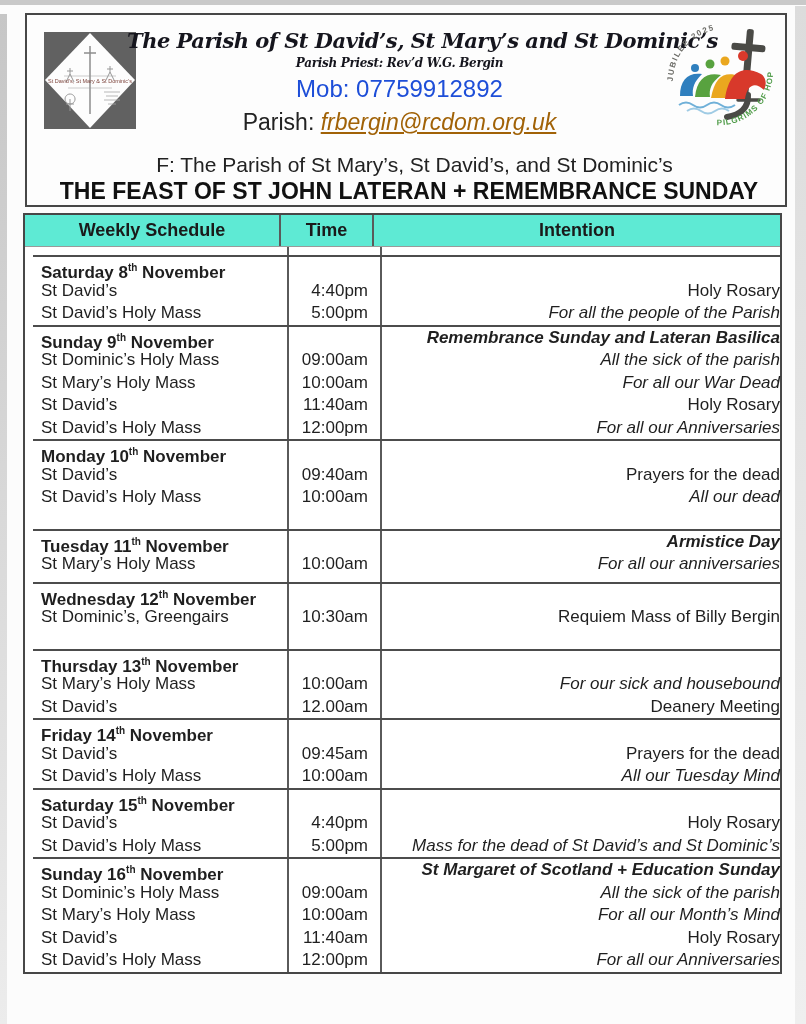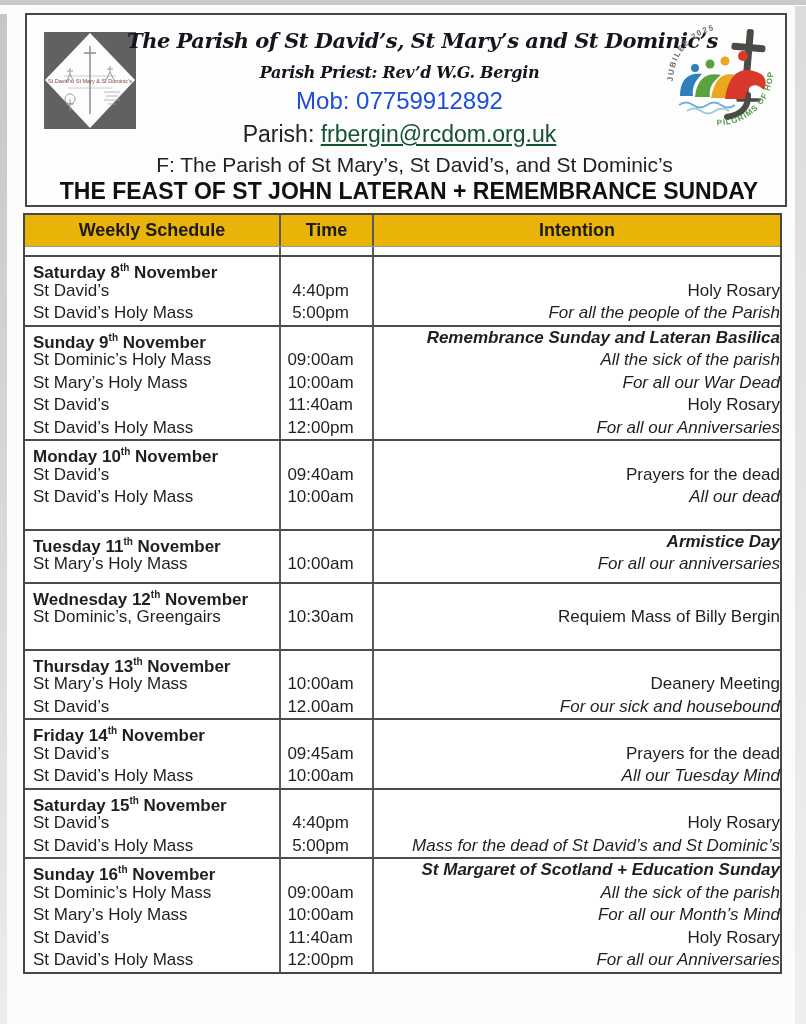--- a/index.html
+++ b/index.html
@@ -8,39 +8,39 @@
   .edge-top{left:0;top:0;width:806px;height:5px;background:#c9c9c9;}
   .edge-left{left:0;top:14px;width:7px;height:1010px;background:linear-gradient(#c6c6c6,#ececec);}
   .edge-right{left:795px;top:6px;width:11px;height:1018px;background:linear-gradient(#dcdcdc,#efefef);}
 
   
   .header-box{position:absolute;left:25px;top:13px;width:758px;height:190px;border:2px solid #474747;background:#fdfdfd;}
   .parish-logo{position:absolute;left:17px;top:17px;width:92px;height:97px;}
   .jubilee-logo{position:absolute;right:8px;top:4px;width:112px;height:110px;}
   .header-center{position:absolute;left:100px;top:13px;width:545px;text-align:center;}
   .script1{font-family:"DejaVu Serif",serif;font-style:italic;font-weight:bold;font-size:21px;letter-spacing:-0.5px;color:#15151d;white-space:nowrap;}
-  .script2{font-family:"DejaVu Serif",serif;font-style:italic;font-weight:bold;font-size:16px;letter-spacing:-0.3px;color:#15151d;margin-top:10px;}
+  .script2{font-family:"DejaVu Serif",serif;font-style:italic;font-weight:bold;font-size:12px;letter-spacing:-0.3px;color:#15151d;margin-top:3px;}
   .mob-line{font-size:24px;margin-top:5px;color:#1d4ed8;}
   .email-line{font-size:23px;margin-top:6px;color:#222;}
-  .email-link{color:#14532d;text-decoration:underline;}
+  .email-link{color:#a16207;text-decoration:underline;font-style:italic;}
   .fb-line{position:absolute;left:17px;right:0;top:138px;text-align:center;font-size:21px;color:#222;white-space:nowrap;}
   .feast-line{position:absolute;left:6px;right:0;top:163px;text-align:center;font-size:23px;font-weight:700;color:#111;white-space:nowrap;}
 
   
   .schedule{position:absolute;left:23px;top:213px;width:755px;border:2px solid #474747;background:#fff;}
-  .thead{display:flex;background:#eab308;height:31px;border-bottom:1px solid #9a9a9a;align-items:center;}
+  .thead{display:flex;background:#5eead4;height:31px;border-bottom:1px solid #9a9a9a;align-items:center;}
   .th{font-weight:700;font-size:18px;line-height:31px;text-align:center;color:#1a1a1a;}
   .th1{width:254px;border-right:2px solid #5a5a5a;}
   .th2{width:91px;border-right:2px solid #5a5a5a;}
   .th3{flex:1;}
-  .group{display:flex;border-top:2px solid #4c4c4c;}
+  .group{display:flex;border-top:2px solid #4c4c4c;margin-left:8px;}
   .group.spacerrow{border-top:none;}
   .gc{box-sizing:content-box;}
   .c1{width:246px;padding-left:8px;border-right:2px solid #5a5a5a;}
-  .c2{width:79px;padding-right:12px;border-right:2px solid #5a5a5a;text-align:center;}
+  .c2{width:79px;padding-right:12px;border-right:2px solid #5a5a5a;text-align:right;}
   .c3{flex:1;padding-left:10px;text-align:right;}
   .ln{height:22.5px;line-height:22.5px;font-size:17px;white-space:nowrap;color:#1f1f1f;}
   .sp8{height:8px;}
   .sp20{height:20px;}
   .sp6{height:6px;}
   .day{font-weight:700;}
   .sup{font-size:10px;vertical-align:super;font-weight:700;}
   .it{font-style:italic;}
   .bi{font-style:italic;font-weight:700;}
 </style>
@@ -225,22 +225,22 @@
       <div class="ln">St Mary’s Holy Mass</div>
       <div class="ln">St David’s</div>
     </div>
     <div class="gc c2">
       <div class="ln"></div>
       <div class="ln">10:00am</div>
       <div class="ln">12.00am</div>
     </div>
     <div class="gc c3">
       <div class="ln"></div>
+      <div class="ln it">For our sick and housebound</div>
       <div class="ln">Deanery Meeting</div>
-      <div class="ln it">For our sick and housebound</div>
     </div>
   </div>
 
   <div class="group">
     <div class="gc c1">
       <div class="ln day"><span>Friday 14</span><span class="sup">th</span><span> November</span></div>
       <div class="ln">St David’s</div>
       <div class="ln">St David’s Holy Mass</div>
     </div>
     <div class="gc c2">

